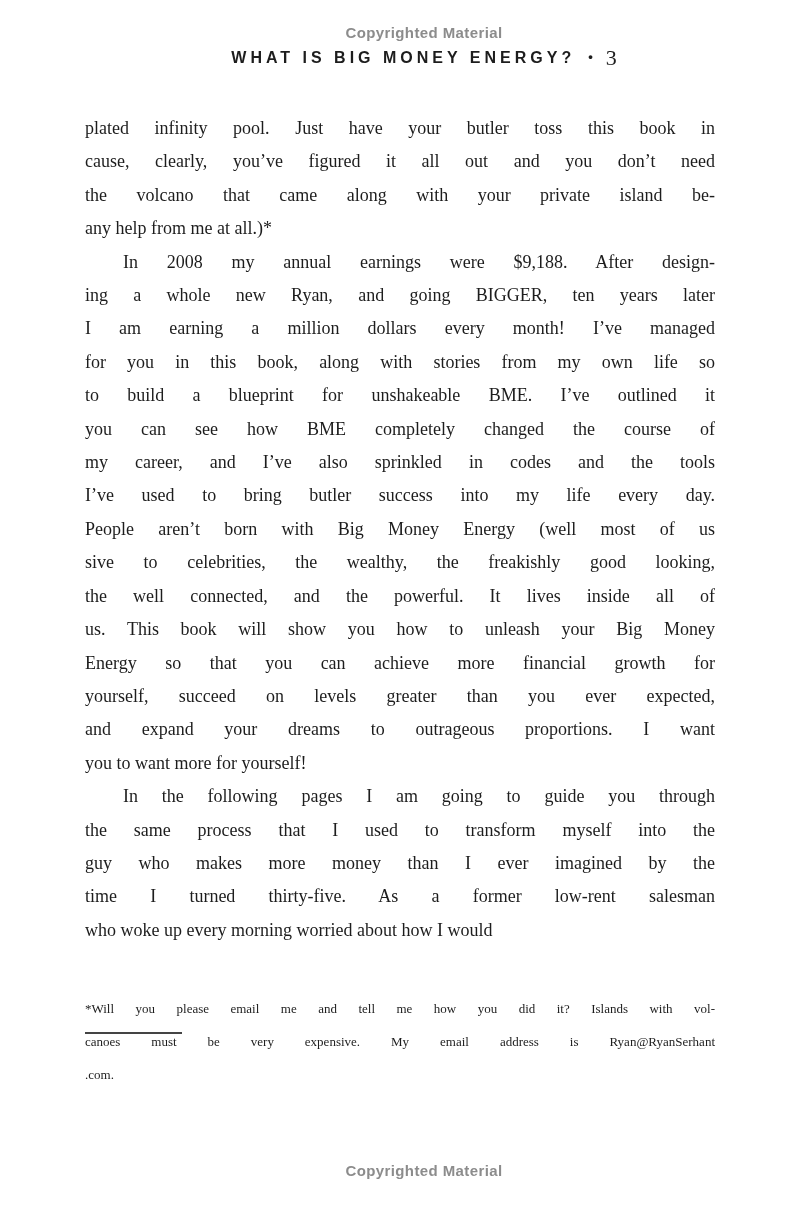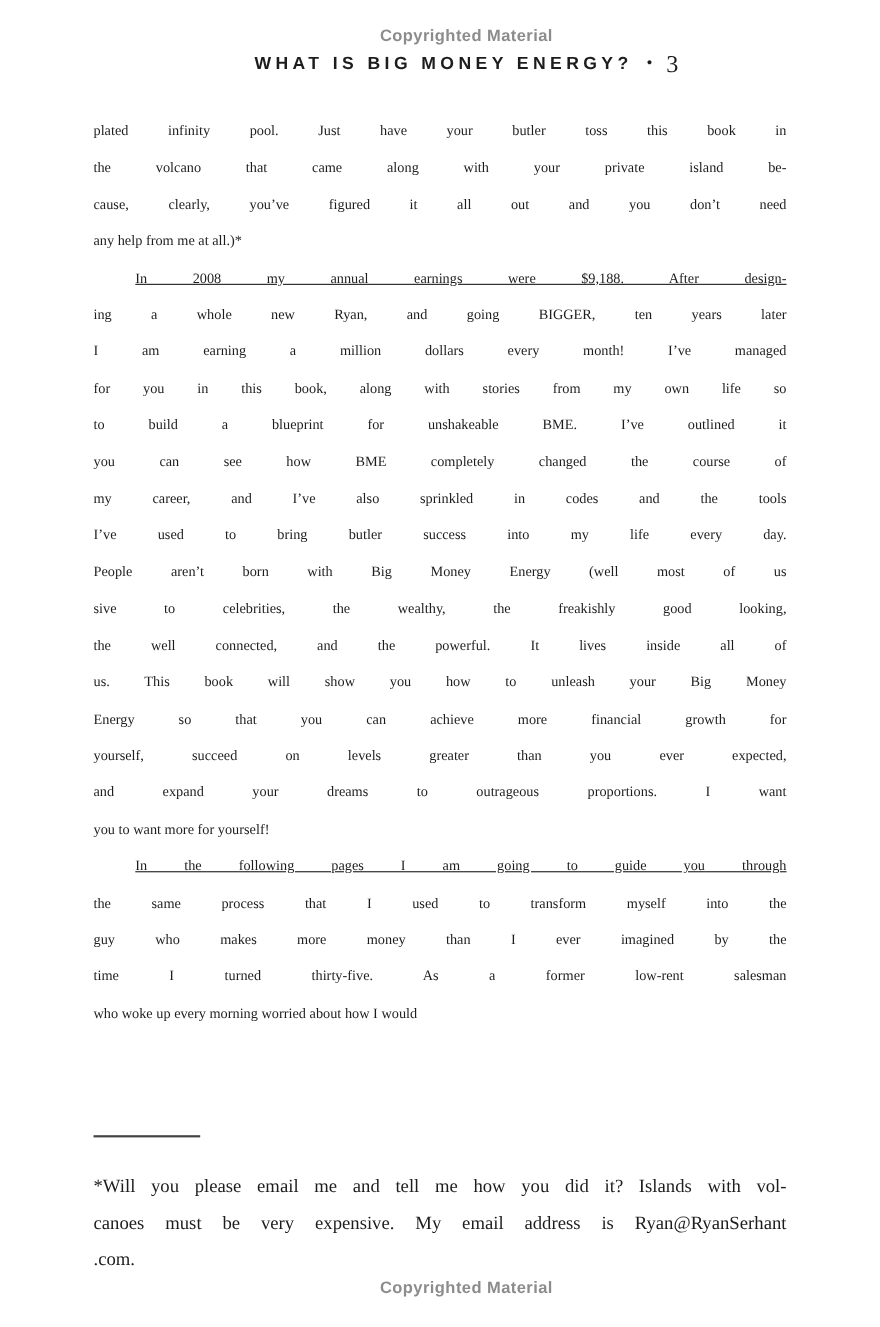--- a/index.html
+++ b/index.html
@@ -49,47 +49,47 @@
     font-family: "Liberation Serif", serif;
     font-size: 22px;
     font-weight: 400;
     letter-spacing: 0;
     vertical-align: -2px;
   }
 
   
   .body-text {
     position: absolute;
-    top: 102px;
+    top: 112px;
     left: 85px;
     width: 630px;
-    font-size: 13px;
+    font-size: 18px;
     line-height: 33.4px;
   }
   .line {
     text-align: justify;
     text-align-last: justify;
   }
   .line-last { text-align-last: left; }
-  .para.indented .line:first-child { text-indent: 38px; text-decoration: underline; }
+  .para.indented .line:first-child { text-indent: 38px; }
 
   
   .footnote-rule {
     position: absolute;
     top: 1032px;
     left: 85px;
     width: 97px;
     border-top: 2px solid #444444;
   }
   .footnote {
     position: absolute;
-    top: 1062px;
+    top: 992px;
     left: 85px;
     width: 630px;
-    font-size: 17px;
+    font-size: 13px;
     line-height: 33px;
   }
 
   
   .page-footer {
     position: absolute;
     top: 1162px;
     left: 0;
     width: 100%;
     text-align: center;
@@ -103,22 +103,22 @@
   <div class="page-header">
     <div class="copyright-notice">Copyrighted Material</div>
     <div class="running-head">
       <span>WHAT IS BIG MONEY ENERGY?</span><span class="sep">•</span><span class="pagenum">3</span>
     </div>
   </div>
 
   <div class="body-text">
     <div class="para">
         <div class="line">plated infinity pool. Just have your butler toss this book in</div>
+        <div class="line">cause, clearly, you’ve figured it all out and you don’t need</div>
         <div class="line">the volcano that came along with your private island be-</div>
-        <div class="line">cause, clearly, you’ve figured it all out and you don’t need</div>
         <div class="line line-last">any help from me at all.)*</div>
       </div>
     <div class="para indented">
         <div class="line">In 2008 my annual earnings were $9,188. After design-</div>
         <div class="line">ing a whole new Ryan, and going BIGGER, ten years later</div>
         <div class="line">I am earning a million dollars every month! I’ve managed</div>
         <div class="line">for you in this book, along with stories from my own life so</div>
         <div class="line">to build a blueprint for unshakeable BME. I’ve outlined it</div>
         <div class="line">you can see how BME completely changed the course of</div>
         <div class="line">my career, and I’ve also sprinkled in codes and the tools</div>

